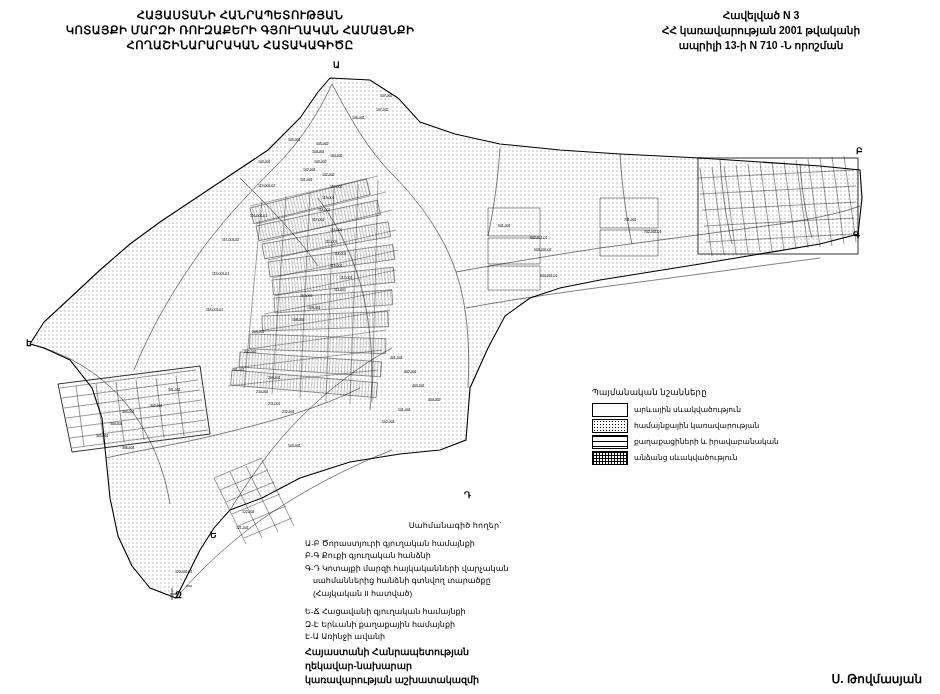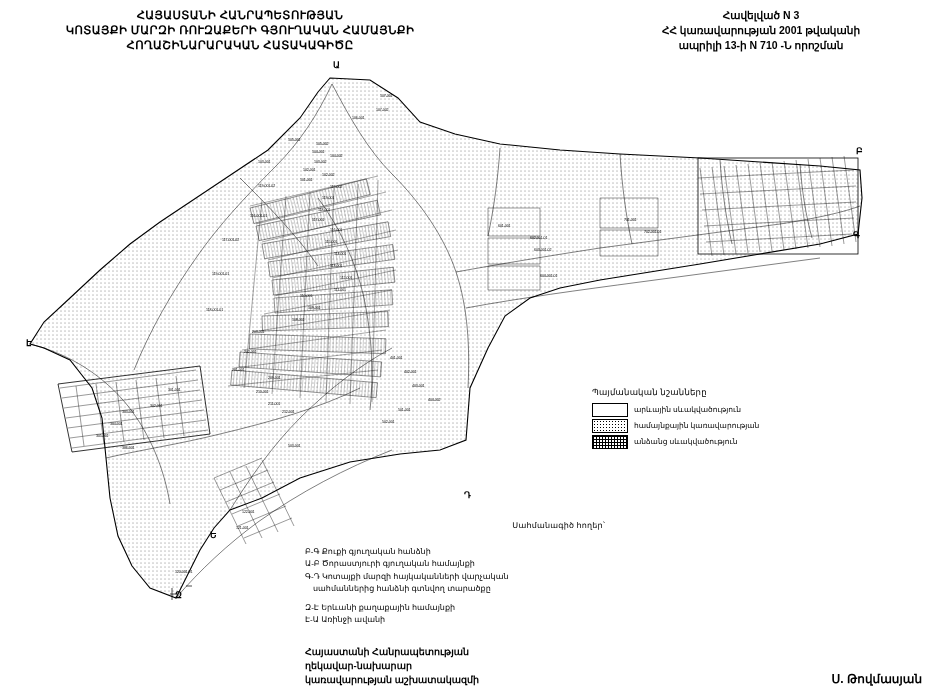--- a/index.html
+++ b/index.html
@@ -103,22 +103,22 @@
   
   .legend-bounds {
     position: absolute;
     left: 305px;
     top: 520px;
     width: 300px;
     font-size: 8px;
     line-height: 12.5px;
   }
   .legend-bounds .lb-title {
-    text-align: right;
-    margin-bottom: 13px;
+    text-align: center;
+    margin-bottom: 5px;
     letter-spacing: .2px;
   }
   .lb-item { white-space: nowrap; }
   .lb-item.indent { padding-left: 8px; }
   .lb-gap { height: 6px; }
 
   
   .footer-block {
     position: absolute;
     left: 305px;
@@ -362,32 +362,38 @@
 
     <div class="lz-row">
       <span class="lz-swatch sw-blank"></span>
       <span class="lz-label">արևային սևակվածություն</span>
     </div>
     <div class="lz-row">
       <span class="lz-swatch sw-dots"></span>
       <span class="lz-label">համայնքային կառավարության</span>
     </div>
     <div class="lz-row">
+      <span class="lz-swatch sw-hlines"></span>
+      <span class="lz-label">քաղաքացիների և իրավաբանական</span>
+    </div>
+    <div class="lz-row">
       <span class="lz-swatch sw-grid"></span>
       <span class="lz-label">անձանց սևակվածություն</span>
     </div>
   </div>
 
   <div class="legend-bounds">
     <div class="lb-title">Սահմանագիծ հողեր՝</div>
+    <div class="lb-item">Ա-Բ Ծորաստյուրի գյուղական համայնքի</div>
     <div class="lb-item">Բ-Գ Քուքի գյուղական հանձնի</div>
-    <div class="lb-item">Ա-Բ Ծորաստյուրի գյուղական համայնքի</div>
     <div class="lb-item">Գ-Դ Կոտայքի մարզի հայկականների վարչական</div>
     <div class="lb-item indent">սահմաններից հանձնի գտնվող տարածքը</div>
+    <div class="lb-item indent">(Հայկական II հատված)</div>
     <div class="lb-gap"></div>
+    <div class="lb-item">Ե-Ճ Հացավանի գյուղական համայնքի</div>
     <div class="lb-item">Զ-Է Երևանի քաղաքային համայնքի</div>
     <div class="lb-item">Է-Ա Առինջի ավանի</div>
   </div>
 
   <div class="footer-block">
     <div>Հայաստանի Հանրապետության</div>
     <div>ղեկավար-նախարար</div>
     <div>կառավարության աշխատակազմի</div>
   </div>
 

